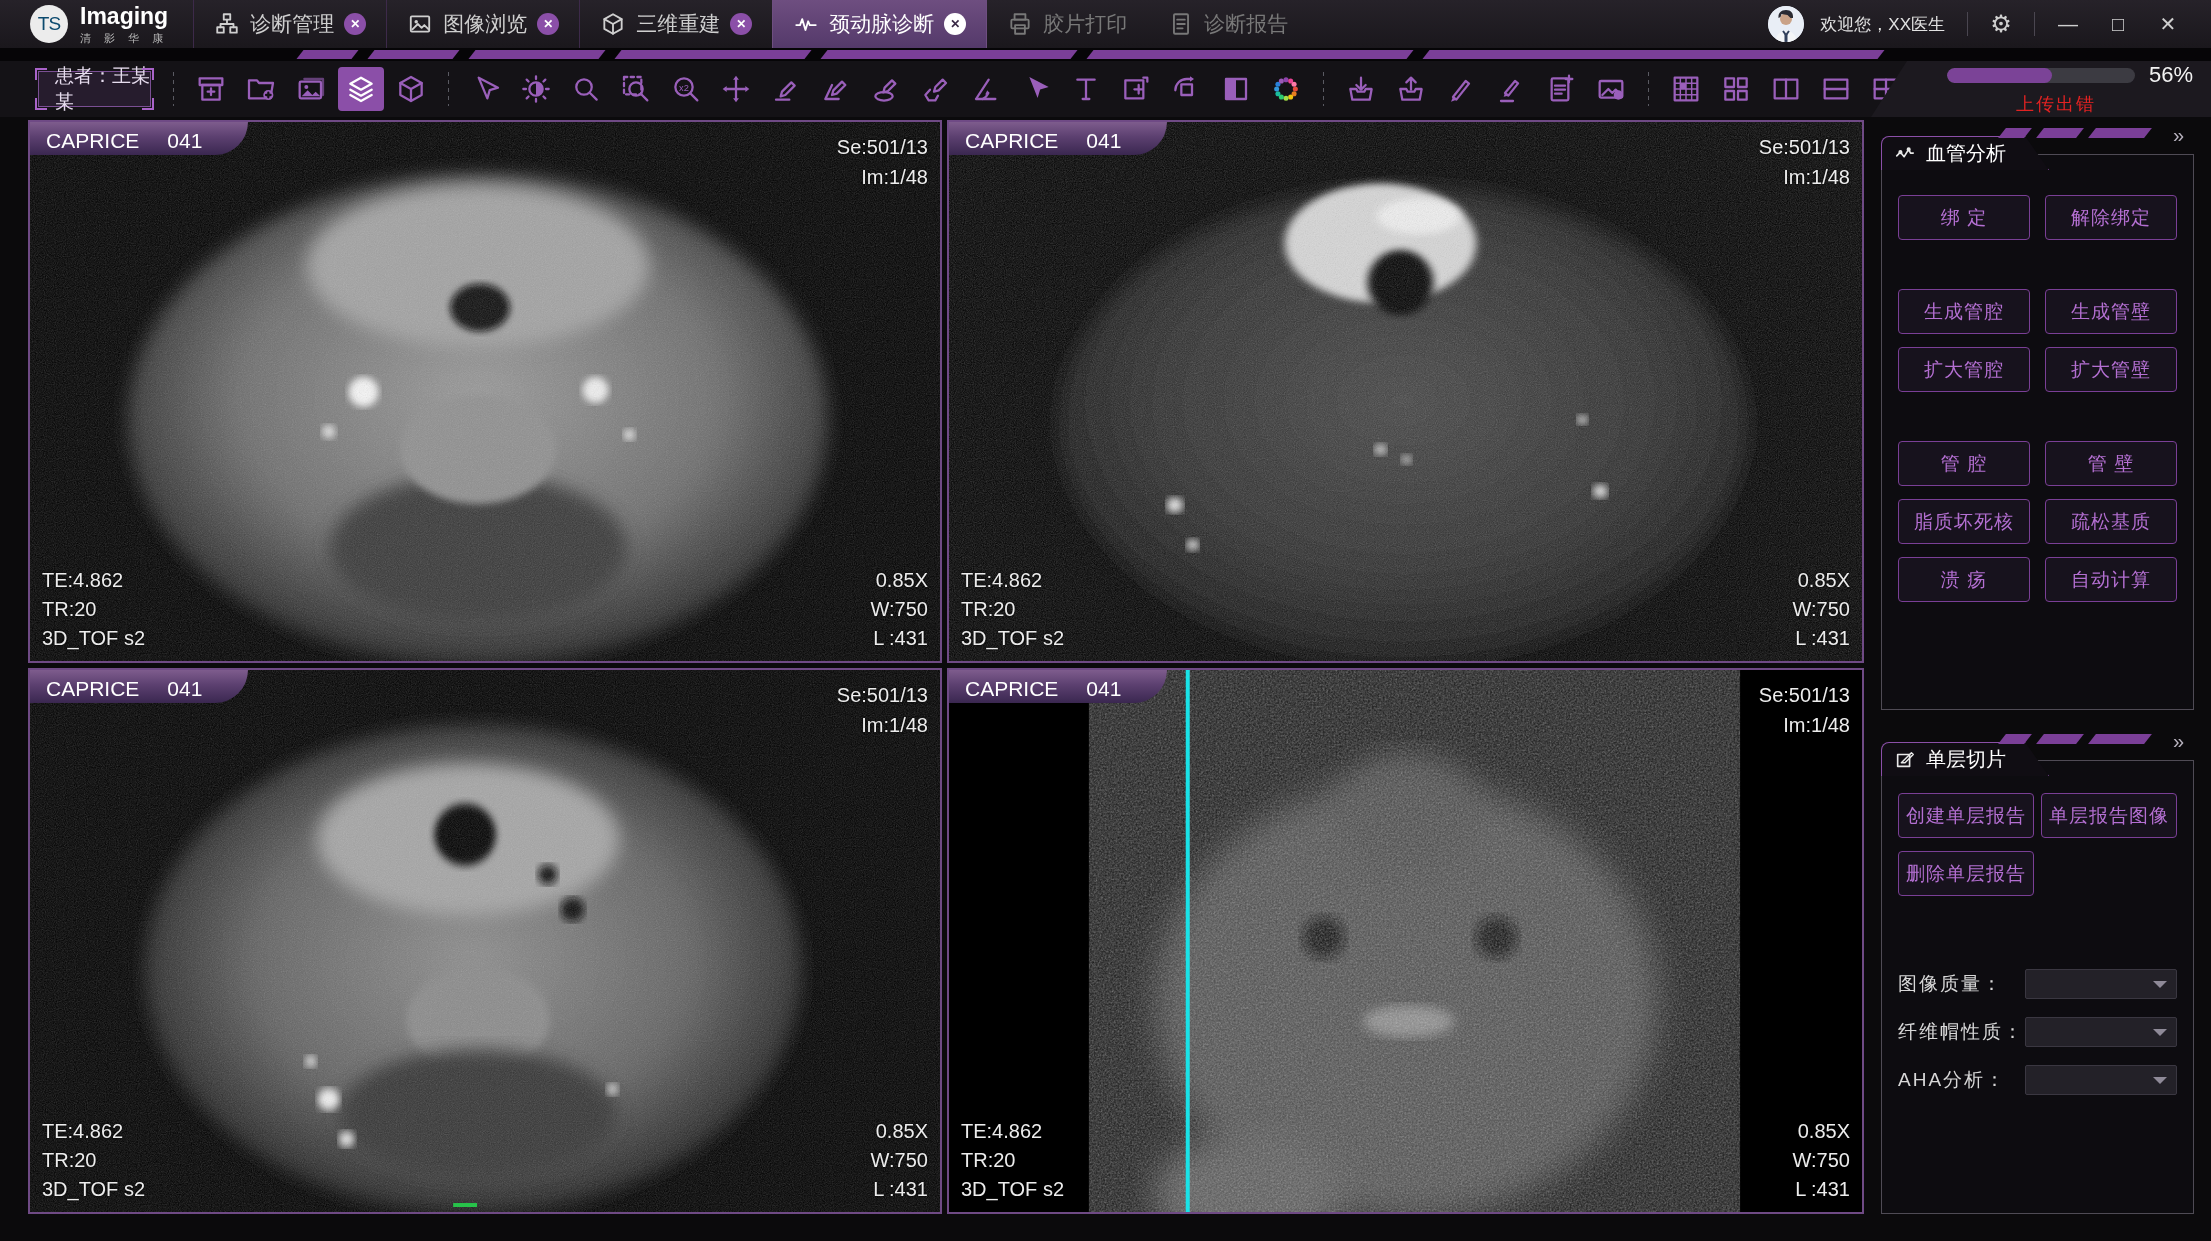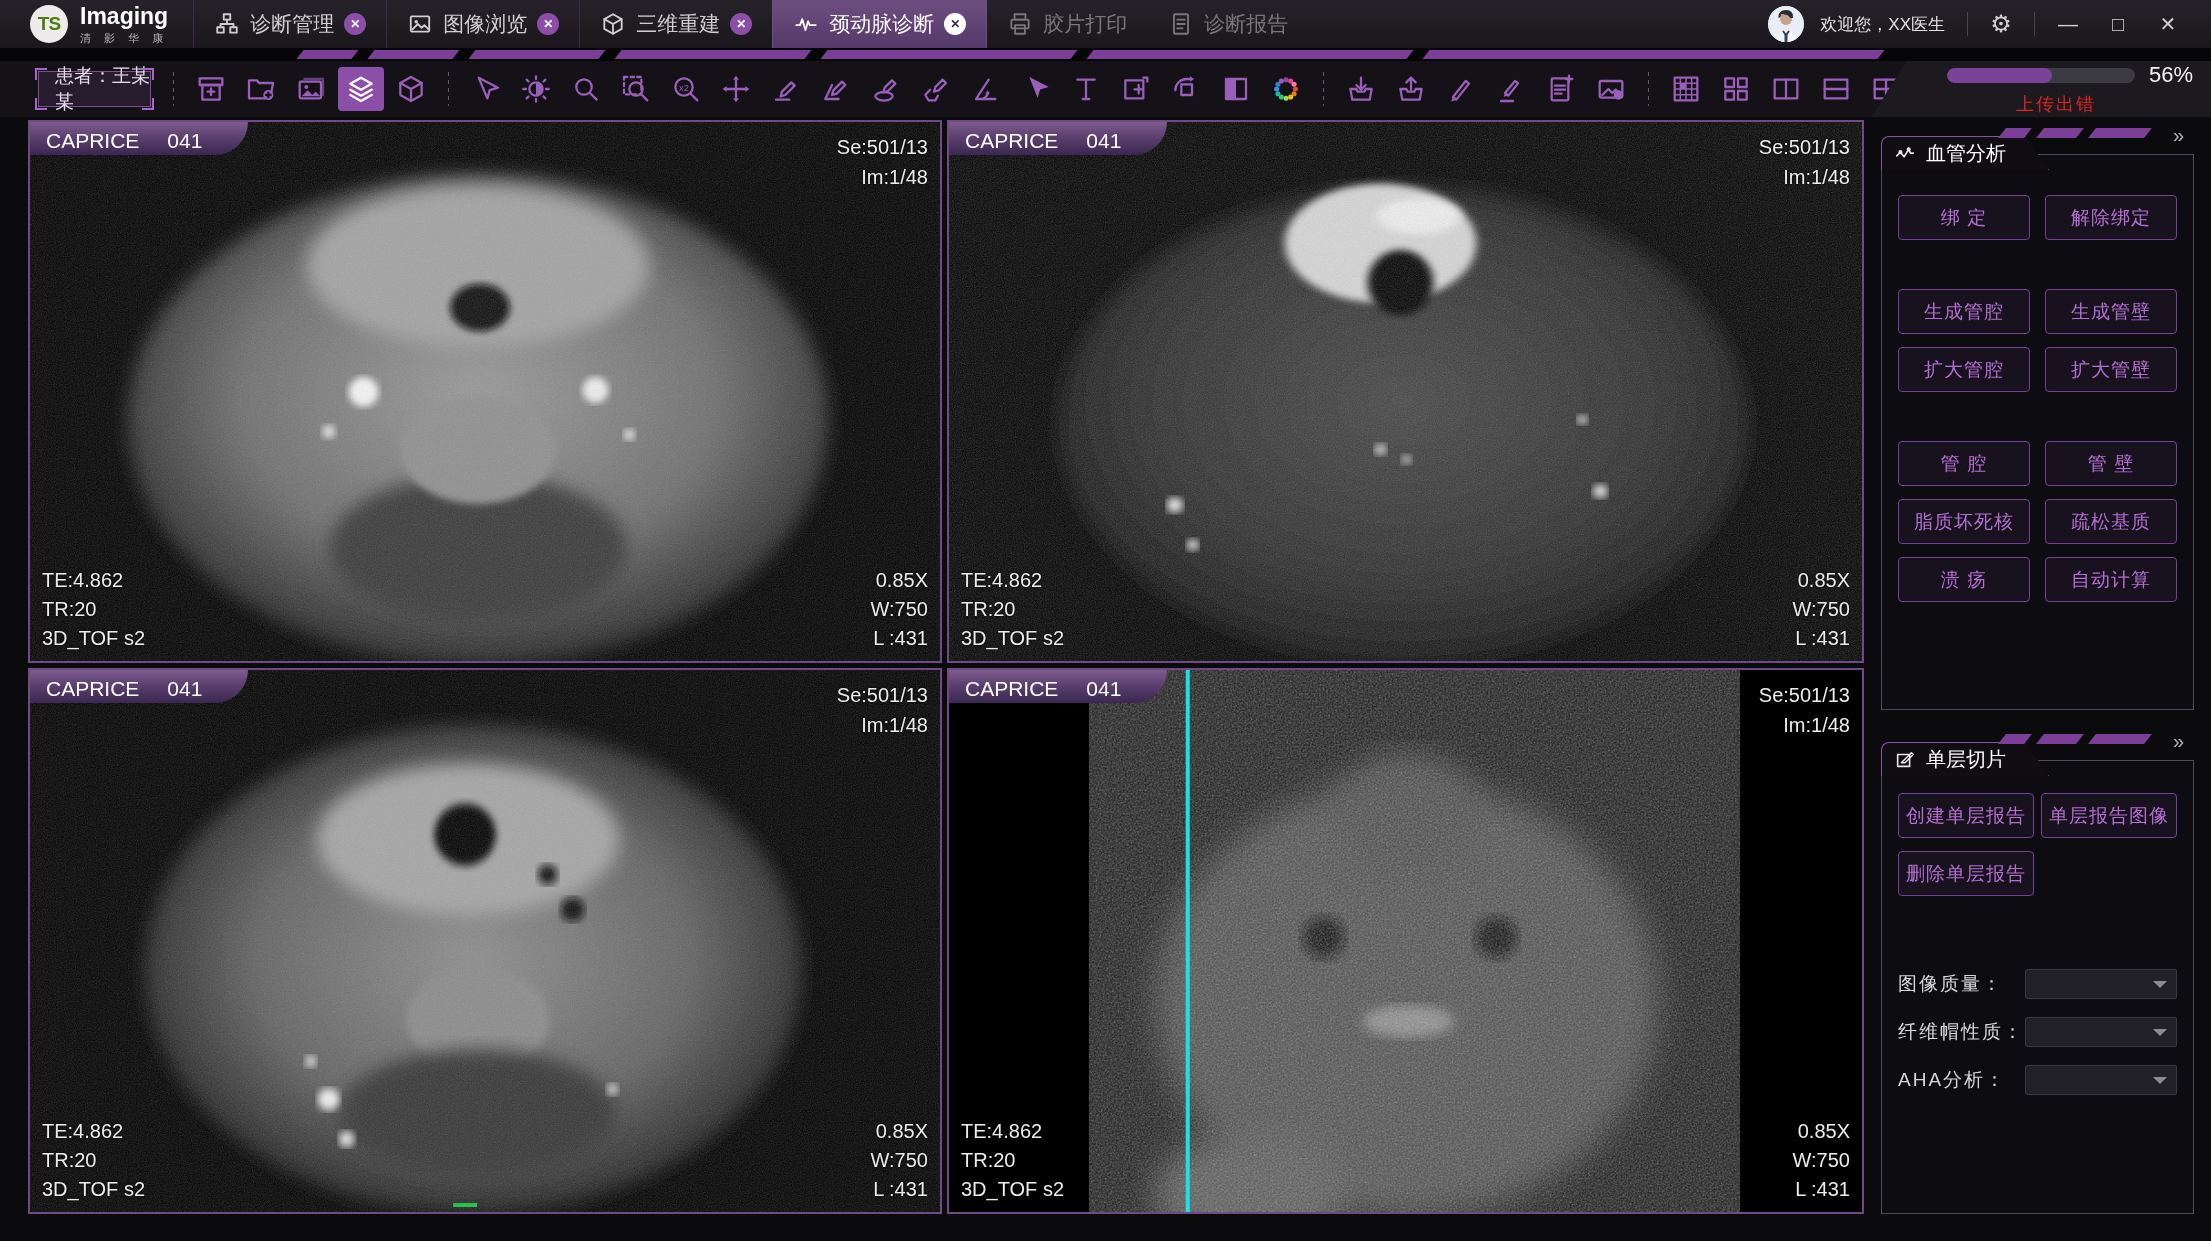--- a/index.html
+++ b/index.html
@@ -4,22 +4,22 @@
 <style>
   * { margin:0; padding:0; box-sizing:border-box; }
   html,body { width:2211px; height:1241px; background:#0b0a0c; overflow:hidden;
     font-family:"Liberation Sans", sans-serif; }
   body { position:relative; color:#ddd; }
 
   
   .titlebar { position:absolute; left:0; top:0; width:100%; height:48px;
     background:linear-gradient(180deg,#262229,#1a171c); display:flex; align-items:stretch; }
   .brand { display:flex; align-items:center; gap:12px; padding:0 26px 0 30px; }
-  .monogram { width:38px; height:38px; border-radius:50%; background:#ececec; color:#4d7c0f;
-    display:grid; place-items:center; font-size:19px; font-weight:bold; letter-spacing:-1px; }
+  .monogram { width:38px; height:38px; border-radius:50%; background:#ececec; color:#0c4a6e;
+    display:grid; place-items:center; font-size:19px; font-weight:normal; letter-spacing:-1px; }
   .brand-text { display:flex; flex-direction:column; line-height:1.1; }
   .brand-name { color:#fff; font-size:23px; font-weight:bold; }
   .brand-sub { color:#b9b9b9; font-size:11px; letter-spacing:5px; margin-top:2px; }
   .tab-strip { display:flex; align-items:stretch; }
   .tab { display:flex; align-items:center; gap:10px; padding:16px 20px; font-size:21px;
     color:#cfcfcf; border-right:1px solid #3d2a4a; border-left:1px solid #3d2a4a; margin-left:-1px; cursor:default; }
   .tab.active { background:linear-gradient(180deg,#6e4e80,#54396a); color:#fff; border-color:#6e4e80; }
   .tab.disabled { color:#787878; border-color:transparent; }
   .tab .ticon { width:26px; height:26px; color:currentColor; }
   .tab-close { width:22px; height:22px; border-radius:50%; background:#8b4fa8; color:#fff;

